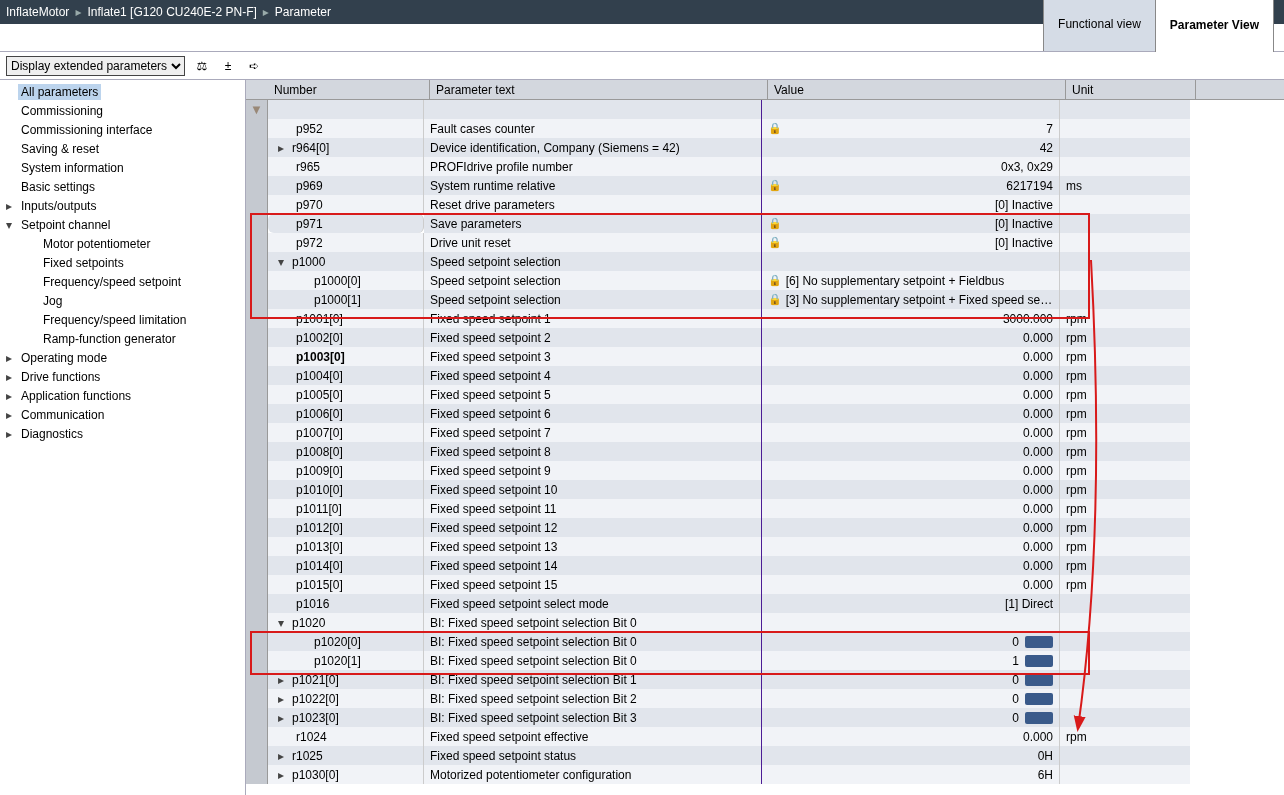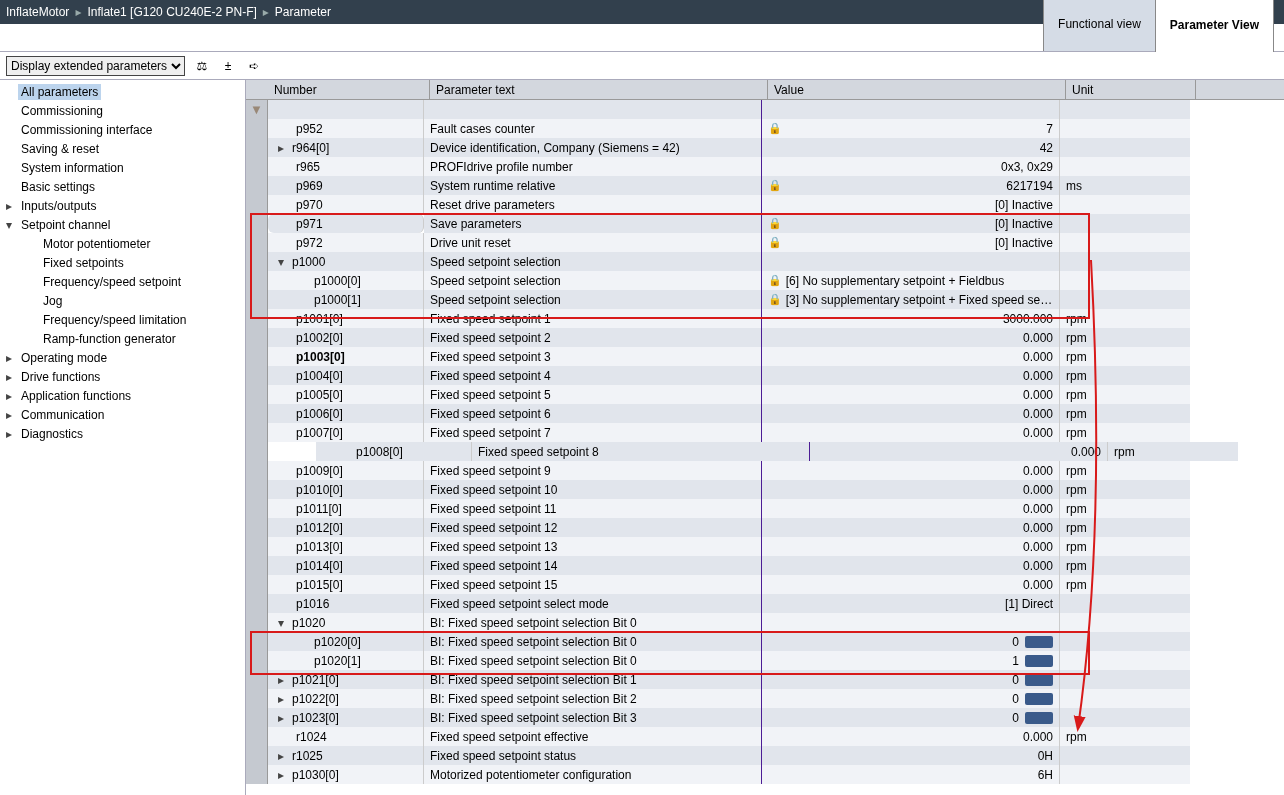--- a/index.html
+++ b/index.html
@@ -376,21 +376,21 @@
             <span>p1007[0]</span>
           </div>
           <div class="c2">Fixed speed setpoint 7</div>
           <div class="c3">
             <span class="valtext">0.000</span>
           </div>
           <div class="c4">rpm</div>
         </div>
         <div class="row">
           <div class="rg"></div>
-          <div class="c1" style="padding-left: 40px; margin-left: 48px;">
+          <div class="c1" style="padding-left: 28px;">
             <span>p1008[0]</span>
           </div>
           <div class="c2">Fixed speed setpoint 8</div>
           <div class="c3">
             <span class="valtext">0.000</span>
           </div>
           <div class="c4">rpm</div>
         </div>
         <div class="row">
           <div class="rg"></div>

